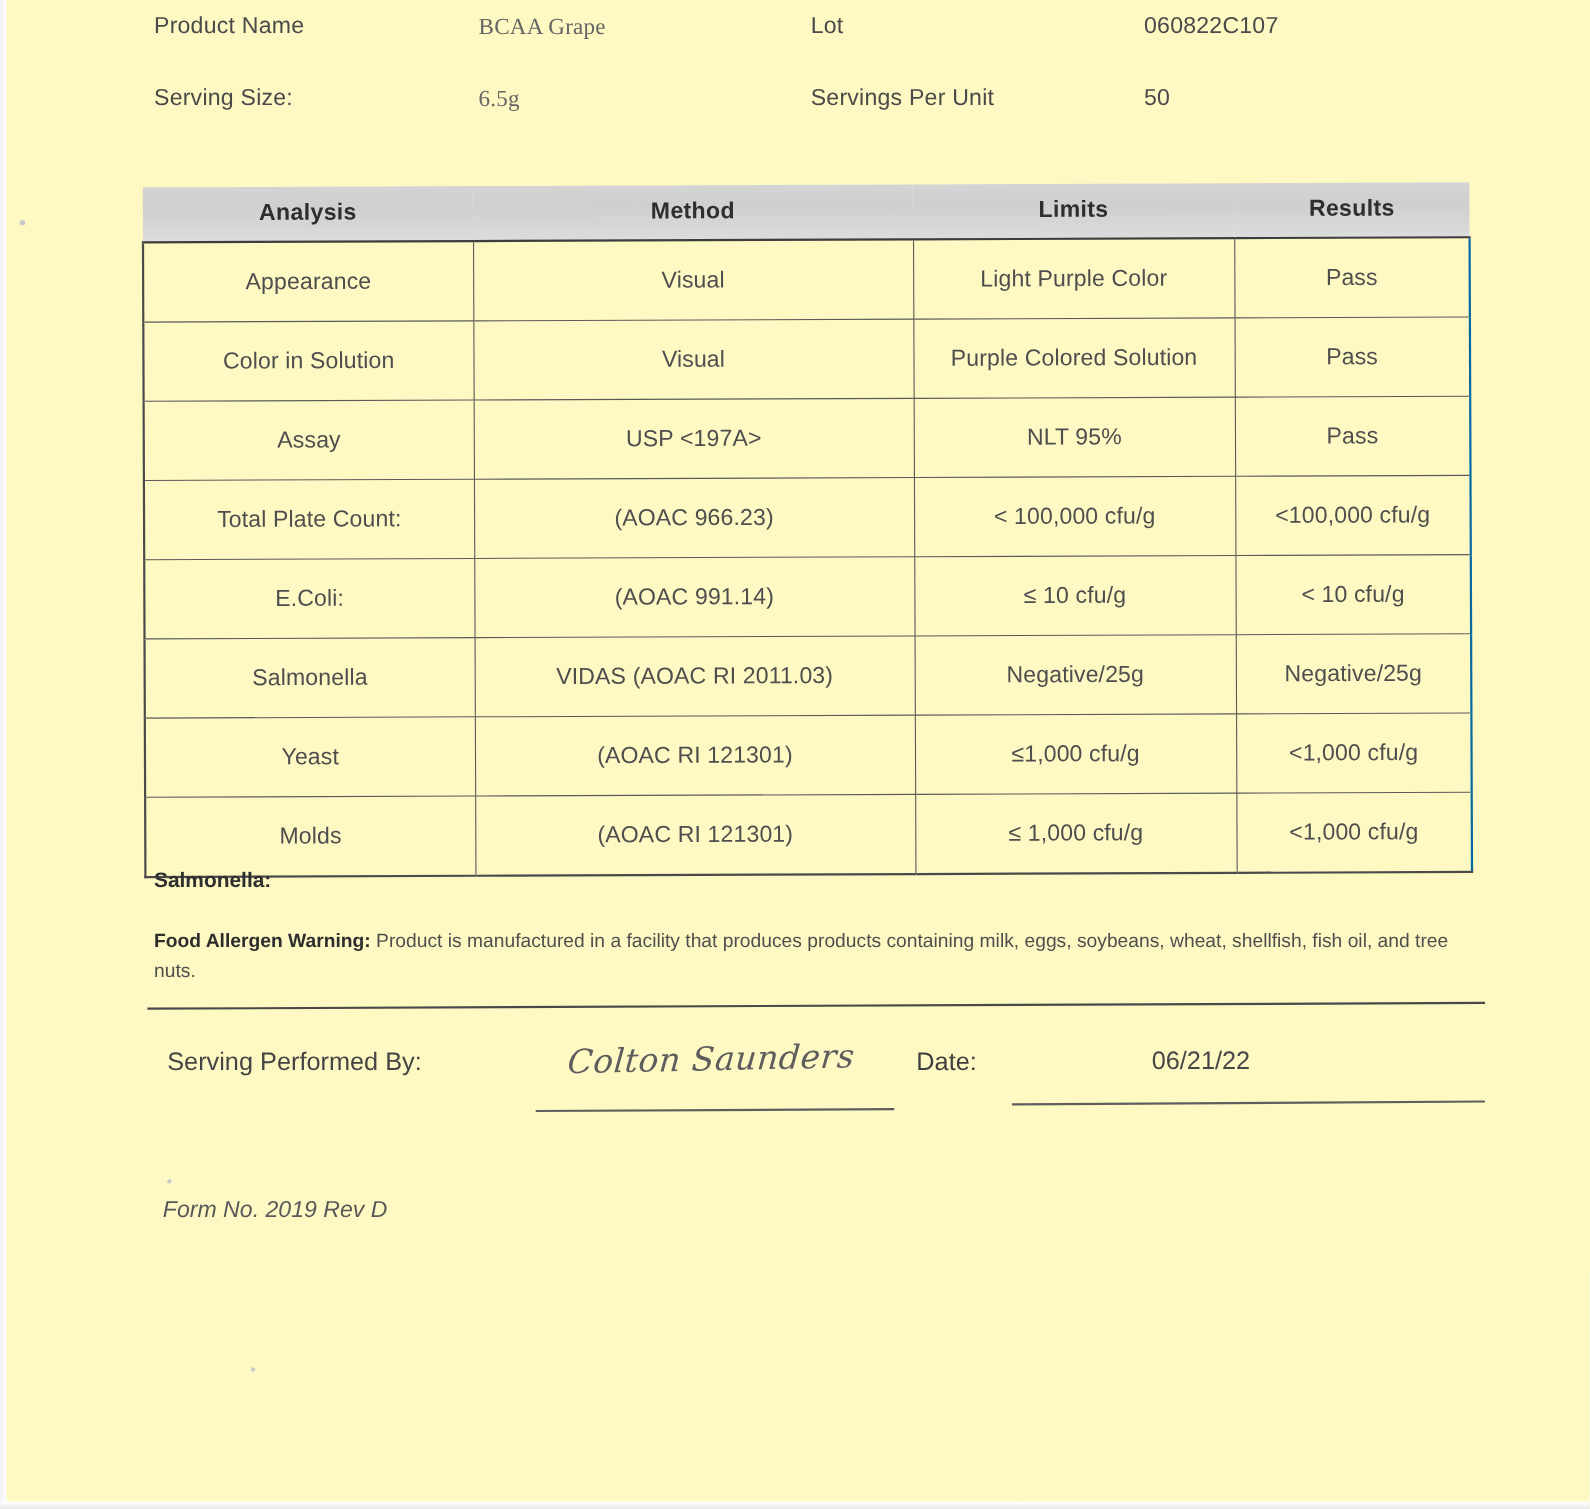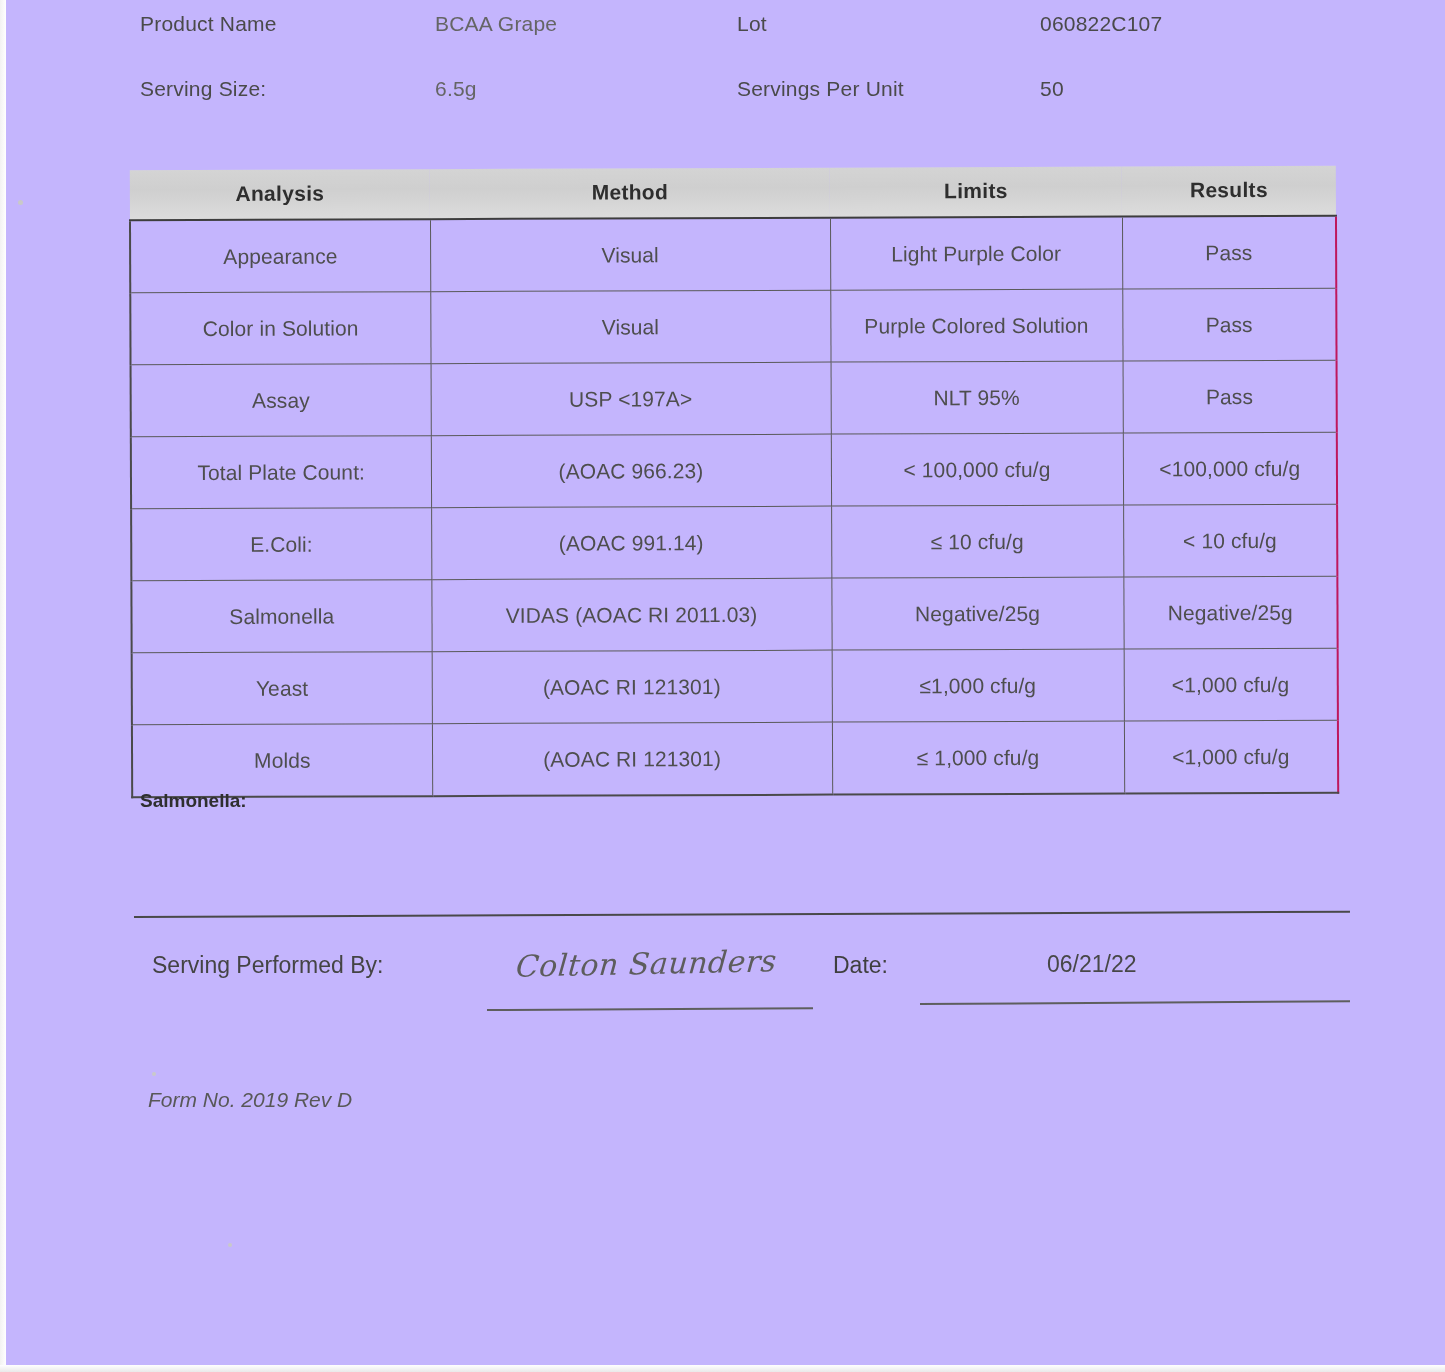--- a/index.html
+++ b/index.html
@@ -13,21 +13,21 @@
     position: relative;
     font-family: "Liberation Sans", sans-serif;
     color: #3a3a3a;
     overflow: hidden;
   }
 
   
   .page {
     position: absolute;
     inset: 0;
-    background: #c4b5fd;
+    background: #fef9c3;
   }
   .scan-edge-left {
     position: absolute;
     left: 0; top: 0; bottom: 0;
     width: 6px;
     background: linear-gradient(to right, #f2f2f2, #ffffff);
   }
   .scan-edge-bottom {
     position: absolute;
     left: 0; right: 0; bottom: 0;
@@ -56,21 +56,21 @@
   .hdr-row.r2 { top: 77px; }
 
   .fld {
     position: absolute;
     font-size: 21px;
     color: #4a4a4a;
     white-space: nowrap;
     letter-spacing: 0.2px;
   }
   .fld.lbl-a  { left: 140px; }
-  .fld.val-a  { left: 435px; color: #656565; }
+  .fld.val-a  { left: 435px; color: #656565; font-family: Liberation Serif, serif; }
   .fld.lbl-b  { left: 737px; }
   .fld.val-b  { left: 1040px; color: #4a4a4a; text-align: right; }
 
   
   .coa-table {
     position: absolute;
     left: 130px;
     top: 168px;
     width: 1206px;
     border-collapse: collapse;
@@ -98,21 +98,21 @@
     height: 67px;
     text-align: center;
     font-size: 21px;
     color: #4e4e4e;
     border: 1px solid #5a5a5a;
     padding: 2px 5px;
     white-space: nowrap;
     letter-spacing: 0.1px;
   }
   .coa-table tbody tr td:first-child { border-left: 2px solid #4a4a4a; }
-  .coa-table tbody tr td:last-child  { border-right: 2px solid #be185d; }
+  .coa-table tbody tr td:last-child  { border-right: 2px solid #0369a1; }
   .coa-table tbody tr:last-child td  { border-bottom: 2px solid #4a4a4a; }
 
   
   .allergens-heading {
     position: absolute;
     left: 140px;
     top: 790px;
     font-size: 19px;
     font-weight: bold;
     color: #2f2f2f;
@@ -303,20 +303,23 @@
         <td>Molds</td>
         <td>(AOAC RI 121301)</td>
         <td>≤ 1,000 cfu/g</td>
         <td>&lt;1,000  cfu/g</td>
       </tr>
     </tbody>
   </table>
 
   <div class="allergens-heading">Salmonella:</div>
 
+  <div class="allergen-warning">
+    <b>Food Allergen Warning:</b><span> Product is manufactured in a facility that produces products containing milk, eggs, soybeans, wheat, shellfish, fish oil, and tree nuts.</span>
+  </div>
 
   <div class="rule-full"></div>
 
   <div class="sig-label">Serving Performed By:</div>
   <div class="sig-name">Colton Saunders</div>
   <div class="date-label">Date:</div>
   <div class="date-value">06/21/22</div>
   <div class="rule-sig"></div>
   <div class="rule-date"></div>
 

